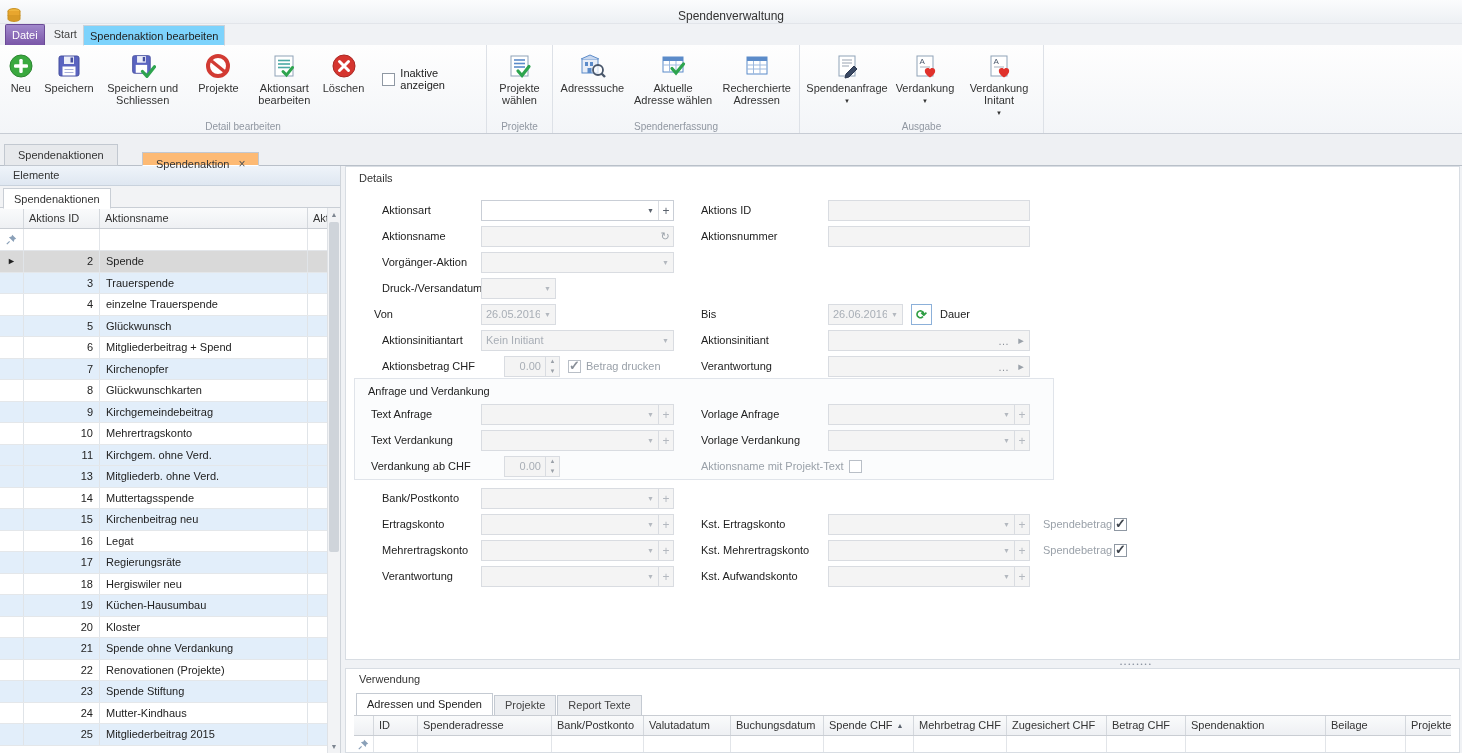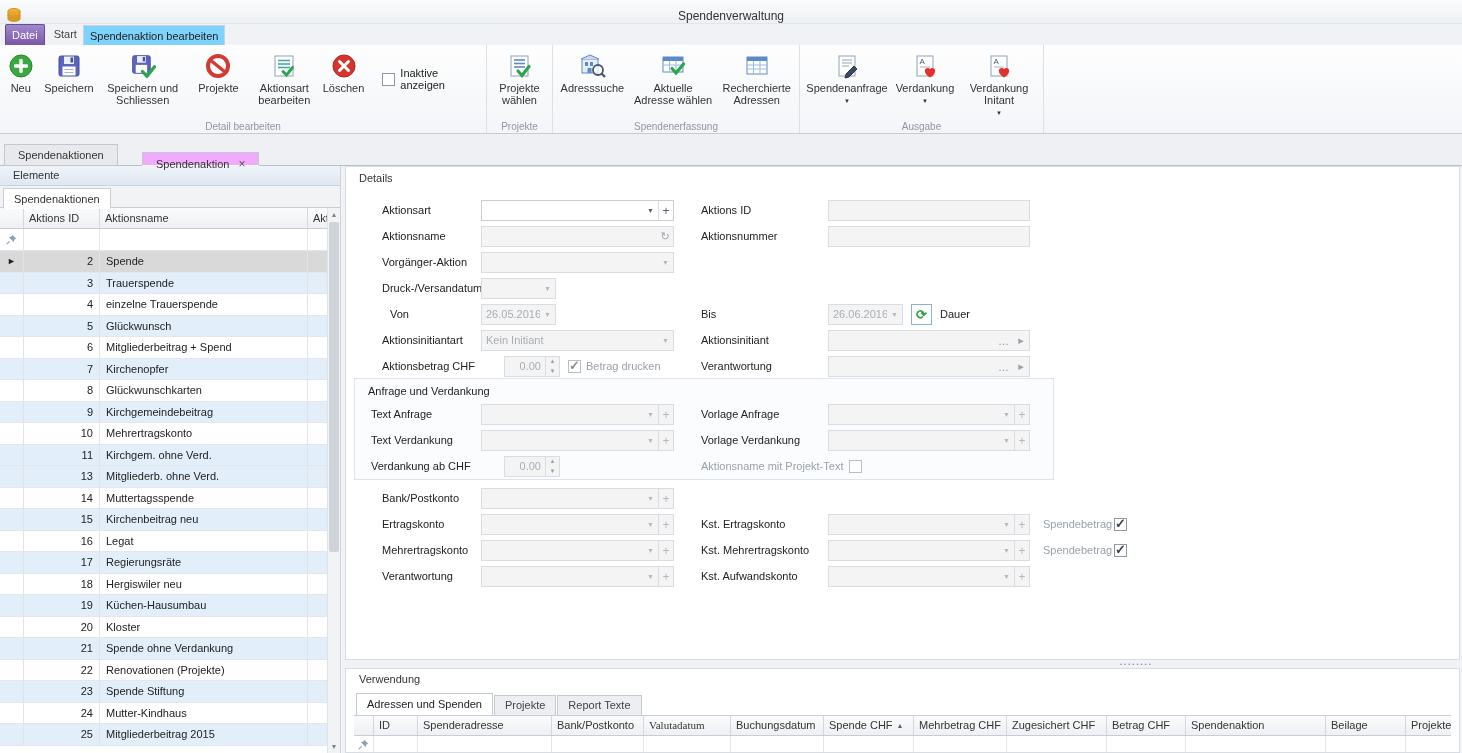--- a/index.html
+++ b/index.html
@@ -30,21 +30,21 @@
 
 .cb{width:13px;height:13px;border:1px solid #8f98a3;background:#fff;display:inline-block;position:relative;flex:none}
 .cb.checked::after{content:"✓";position:absolute;left:0;top:-3px;font-size:13px;font-weight:bold;color:#3f454d}
 .cb.dis{border-color:#b9bfc7}
 .cb.dis.checked::after{color:#8a9099}
 .cb.abs{position:absolute}
 
 
 .doctabs{position:absolute;left:0;top:134px;right:0;height:32px;background:#eef0f3;border-bottom:1px solid #b9c0c9}
 .dtab{position:absolute;bottom:-1px;height:22px;line-height:21px;padding:0 13px;background:#e7e9ec;border:1px solid #c2c8d0;color:#333;white-space:nowrap}
-.dtab.active{height:14px;line-height:22px;background:#f0abfc;border-bottom:1px solid #fff;z-index:2}
+.dtab.active{height:14px;line-height:22px;background:#fdba74;border-bottom:1px solid #fff;z-index:2}
 .dtab .close{margin-left:9px;color:#555;font-size:12px}
 
 
 .left{position:absolute;left:0;top:166px;width:341px;bottom:0;background:#fff;border-right:1px solid #cfd4da;overflow:hidden}
 .lcaption{height:20px;background:linear-gradient(#eff4fa,#dfe7f1);border-bottom:1px solid #c9d2dd;line-height:19px;padding-left:13px;color:#333}
 .ltabs{height:22px;background:#f2f3f5;border-bottom:1px solid #c9ced5;position:relative}
 .ltab{position:absolute;left:3px;top:2px;height:21px;line-height:20px;padding:0 10px;background:#fff;border:1px solid #c9ced5;border-bottom:1px solid #fff;color:#333;z-index:2}
 .lgrid-head{display:flex;height:21px;background:linear-gradient(#fafbfc,#eef0f3);border-bottom:1px solid #c9cdd3;width:328px}
 .lhcell{border-right:1px solid #d4d8dd;line-height:20px;padding:0 5px;color:#333;white-space:nowrap;overflow:hidden}
 .lfilter{display:flex;height:22px;border-bottom:1px solid #e2e5e9;background:#fff;width:328px}
@@ -480,21 +480,21 @@
         <div class="val"></div>
         <div class="arr">▼</div>
       </div>
 
     <div class="flabel" style="left:36px;top:111px">Druck-/Versandatum</div>
     <div class="ctl dis" style="left:135px;top:111px;width:75px">
         <div class="val"></div>
         <div class="arr">▼</div>
       </div>
 
-    <div class="flabel" style="left:44px;top:137px">Von</div>
+    <div class="flabel" style="left:28px;top:137px">Von</div>
     <div class="ctl dis" style="left:135px;top:137px;width:75px">
         <div class="val">26.05.2016</div>
         <div class="arr">▼</div>
       </div>
     <div class="flabel" style="left:355px;top:137px">Bis</div>
     <div class="ctl dis" style="left:482px;top:137px;width:75px">
         <div class="val">26.06.2016</div>
         <div class="arr">▼</div>
       </div>
     <div class="icon-btn" style="left:565px;top:137px">⟳</div>
@@ -635,21 +635,21 @@
         <div class="vhcell vind"></div>
         <div class="vhcell" style="width: 44px;">
           <span>ID</span>
         </div>
         <div class="vhcell" style="width: 134px;">
           <span>Spenderadresse</span>
         </div>
         <div class="vhcell" style="width: 92px;">
           <span>Bank/Postkonto</span>
         </div>
-        <div class="vhcell" style="width: 87px; font-family: Liberation Serif, serif;">
+        <div class="vhcell" style="width: 87px;">
           <span>Valutadatum</span>
         </div>
         <div class="vhcell" style="width: 93px;">
           <span>Buchungsdatum</span>
         </div>
         <div class="vhcell" style="width: 90px;">
           <span>Spende CHF</span>
           <span class="sort">▲</span>
         </div>
         <div class="vhcell" style="width: 93px;">

